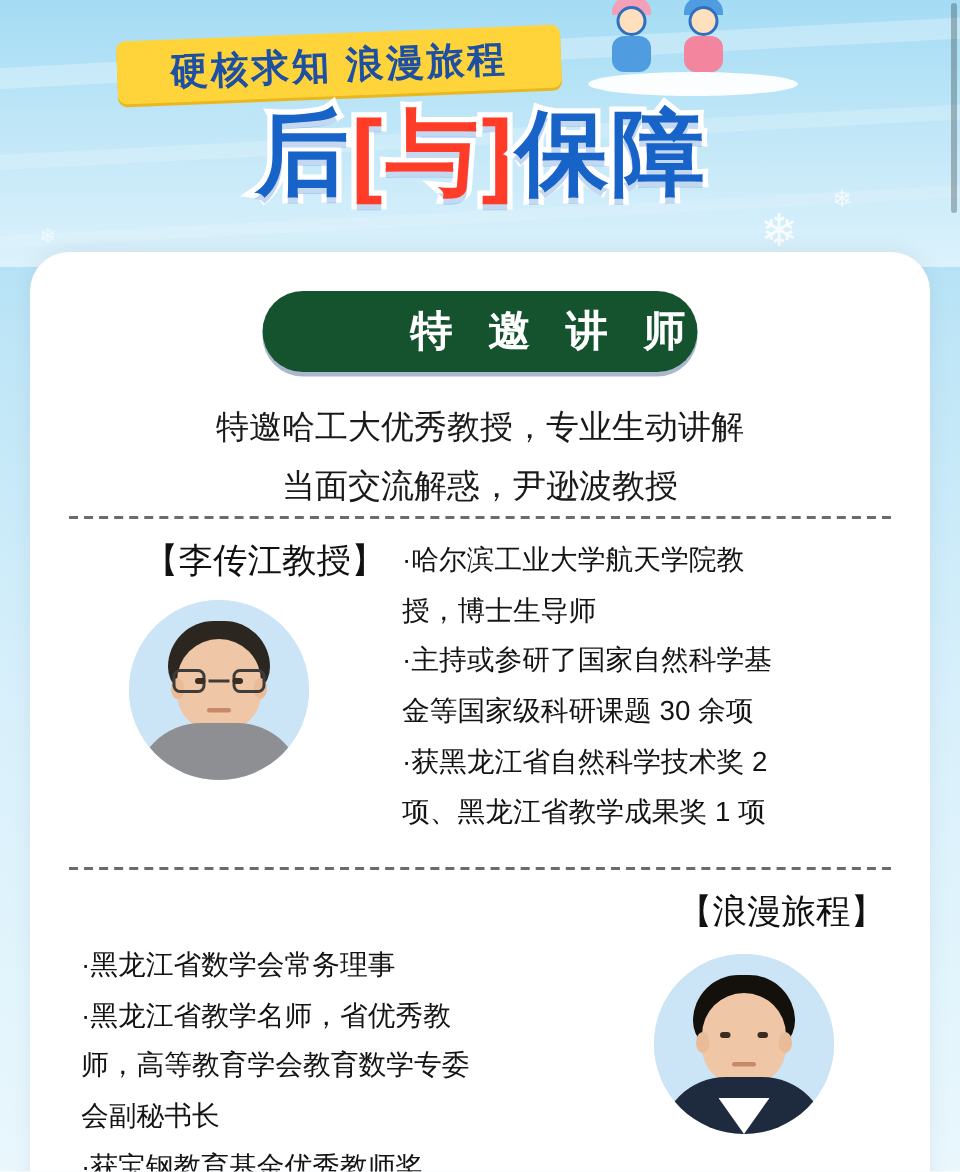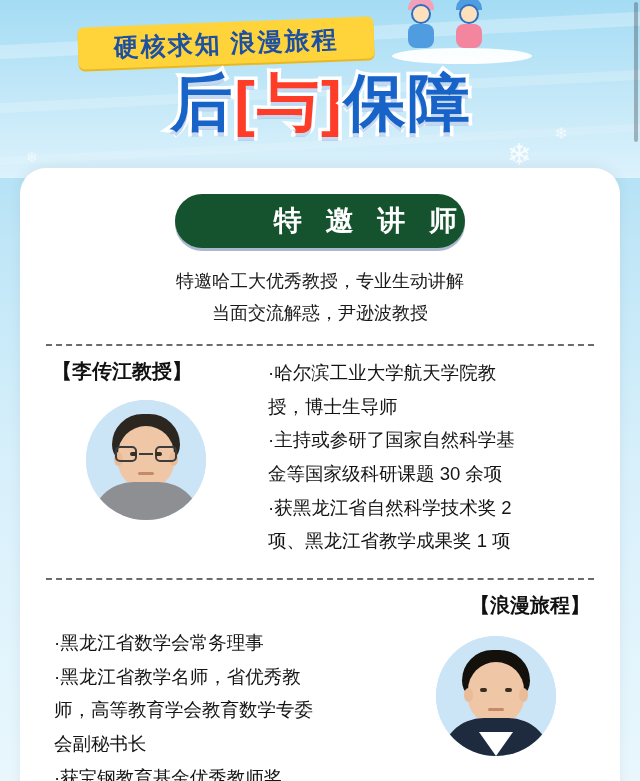--- a/index.html
+++ b/index.html
@@ -173,42 +173,43 @@
     letter-spacing: 8px;
     text-indent: 8px;
   }
 
   .lede {
     position: absolute;
     left: 0; top: 98px;
     width: 600px;
     text-align: center;
     color: #1a1a1a;
-    font-size: 18px;
+    font-size: 22px;
     line-height: 1.75;
   }
 
   .divider {
     position: absolute;
     left: 26px;
     width: 548px;
     height: 0;
     border-top: 2px dashed #3a3a3a;
     opacity: .75;
   }
   .divider.d1 { top: 176px; }
   .divider.d2 { top: 410px; }
 
   
   .teacher-name {
     position: absolute;
-    font-size: 20px;
-    font-weight: bold;
+    font-size: 23px;
+    font-weight: normal;
     color: #111111;
     white-space: nowrap;
+    margin-left: 44px;
   }
   .t1-name { left: 32px; top: 190px; }
   .t2-name { right: 30px; top: 424px; }
 
   .photo {
     position: absolute;
     width: 120px; height: 120px;
     border-radius: 50%;
     overflow: hidden;
     background: #cfe6f7;

